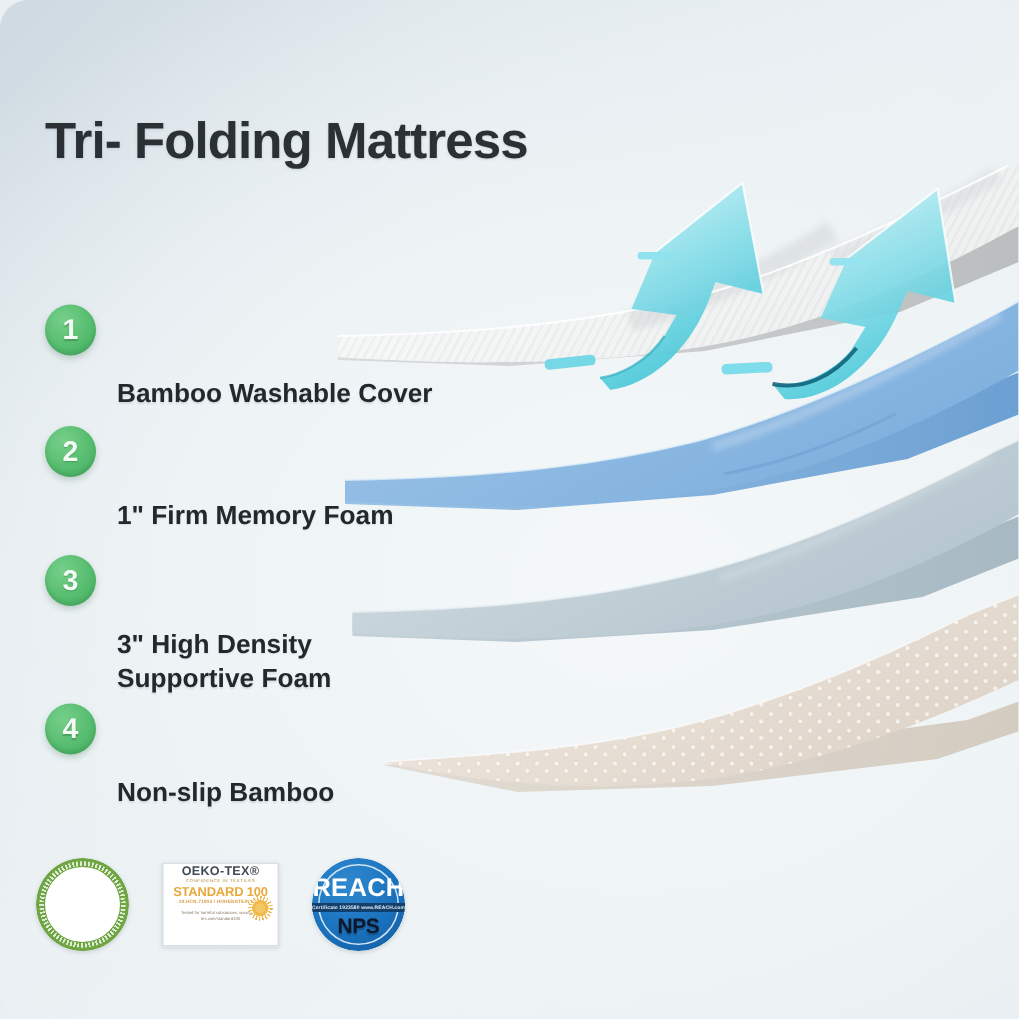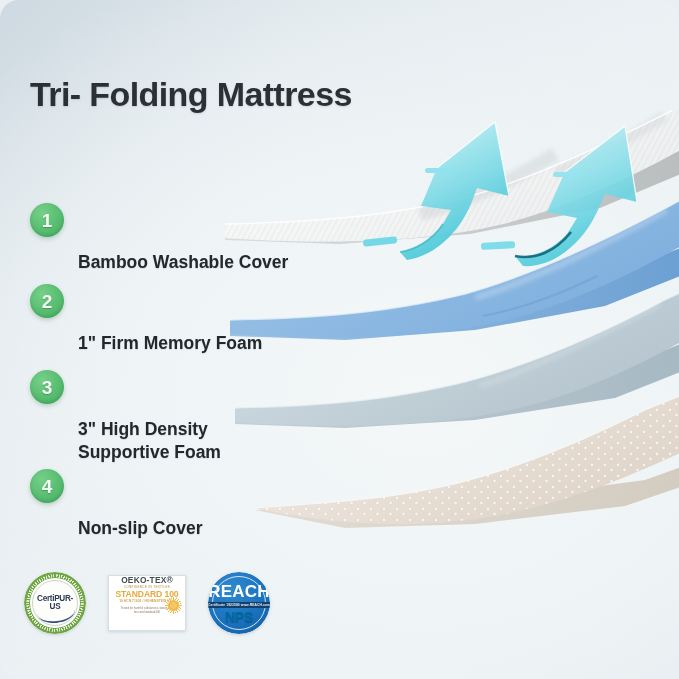--- a/index.html
+++ b/index.html
@@ -124,21 +124,21 @@
   }
   .rc-body{
     position:absolute;inset:0;display:flex;flex-direction:column;
     align-items:center;justify-content:center;z-index:2;
   }
   .rc-reach{font-size:17px;font-weight:bold;color:#ffffff;letter-spacing:.2px;line-height:1;}
   .rc-band{
     margin:2px 0;padding:1px 4px;background:#123f6b;border-radius:1px;
     font-size:3.3px;font-weight:bold;color:#e6f1fa;letter-spacing:.1px;white-space:nowrap;
   }
-  .rc-nps{font-size:14px;font-weight:bold;color:#0369a1;letter-spacing:-.3px;line-height:1;
+  .rc-nps{font-size:14px;font-weight:bold;color:#0f172a;letter-spacing:-.3px;line-height:1;
           text-shadow:0 1px 1px rgba(10,50,90,.5);text-align:center;}
 </style>
 </head>
 <body>
 
 <div id="stage">
 
   <div class="title">Tri- Folding Mattress</div>
 
   <div id="art">
@@ -283,32 +283,28 @@
       <span>3</span>
     </div>
     <div class="feat-text"> 3" High Density
 Supportive Foam</div>
   </div>
 
   <div class="feat" style="left:30px;top:469px;">
     <div class="badge">
       <span>4</span>
     </div>
-    <div class="feat-text">Non-slip Cover</div>
+    <div class="feat-text">Non-slip Bamboo</div>
   </div>
 
   <div class="certs">
 
     <div class="cert-circle">
       <div class="cp-ring"></div>
       <div class="cp-micro"></div>
-      <div class="cp-inner">
-        <div class="cp-swoosh"></div>
-        <div class="cp-text">CertiPUR-US</div>
-      </div>
     </div>
 
     <div class="cert-square">
       <div class="ot-brand">OEKO-TEX®</div>
       <div class="ot-sub1">CONFIDENCE IN TEXTILES</div>
       <div class="ot-std">STANDARD 100</div>
       <div class="ot-sub2">19.HCN.71903 / HOHENSTEIN HTTI</div>
       <div class="ot-sub3">Tested for harmful substances.
 www.oeko-tex.com/standard100</div>
       <div class="ot-sun"></div>

